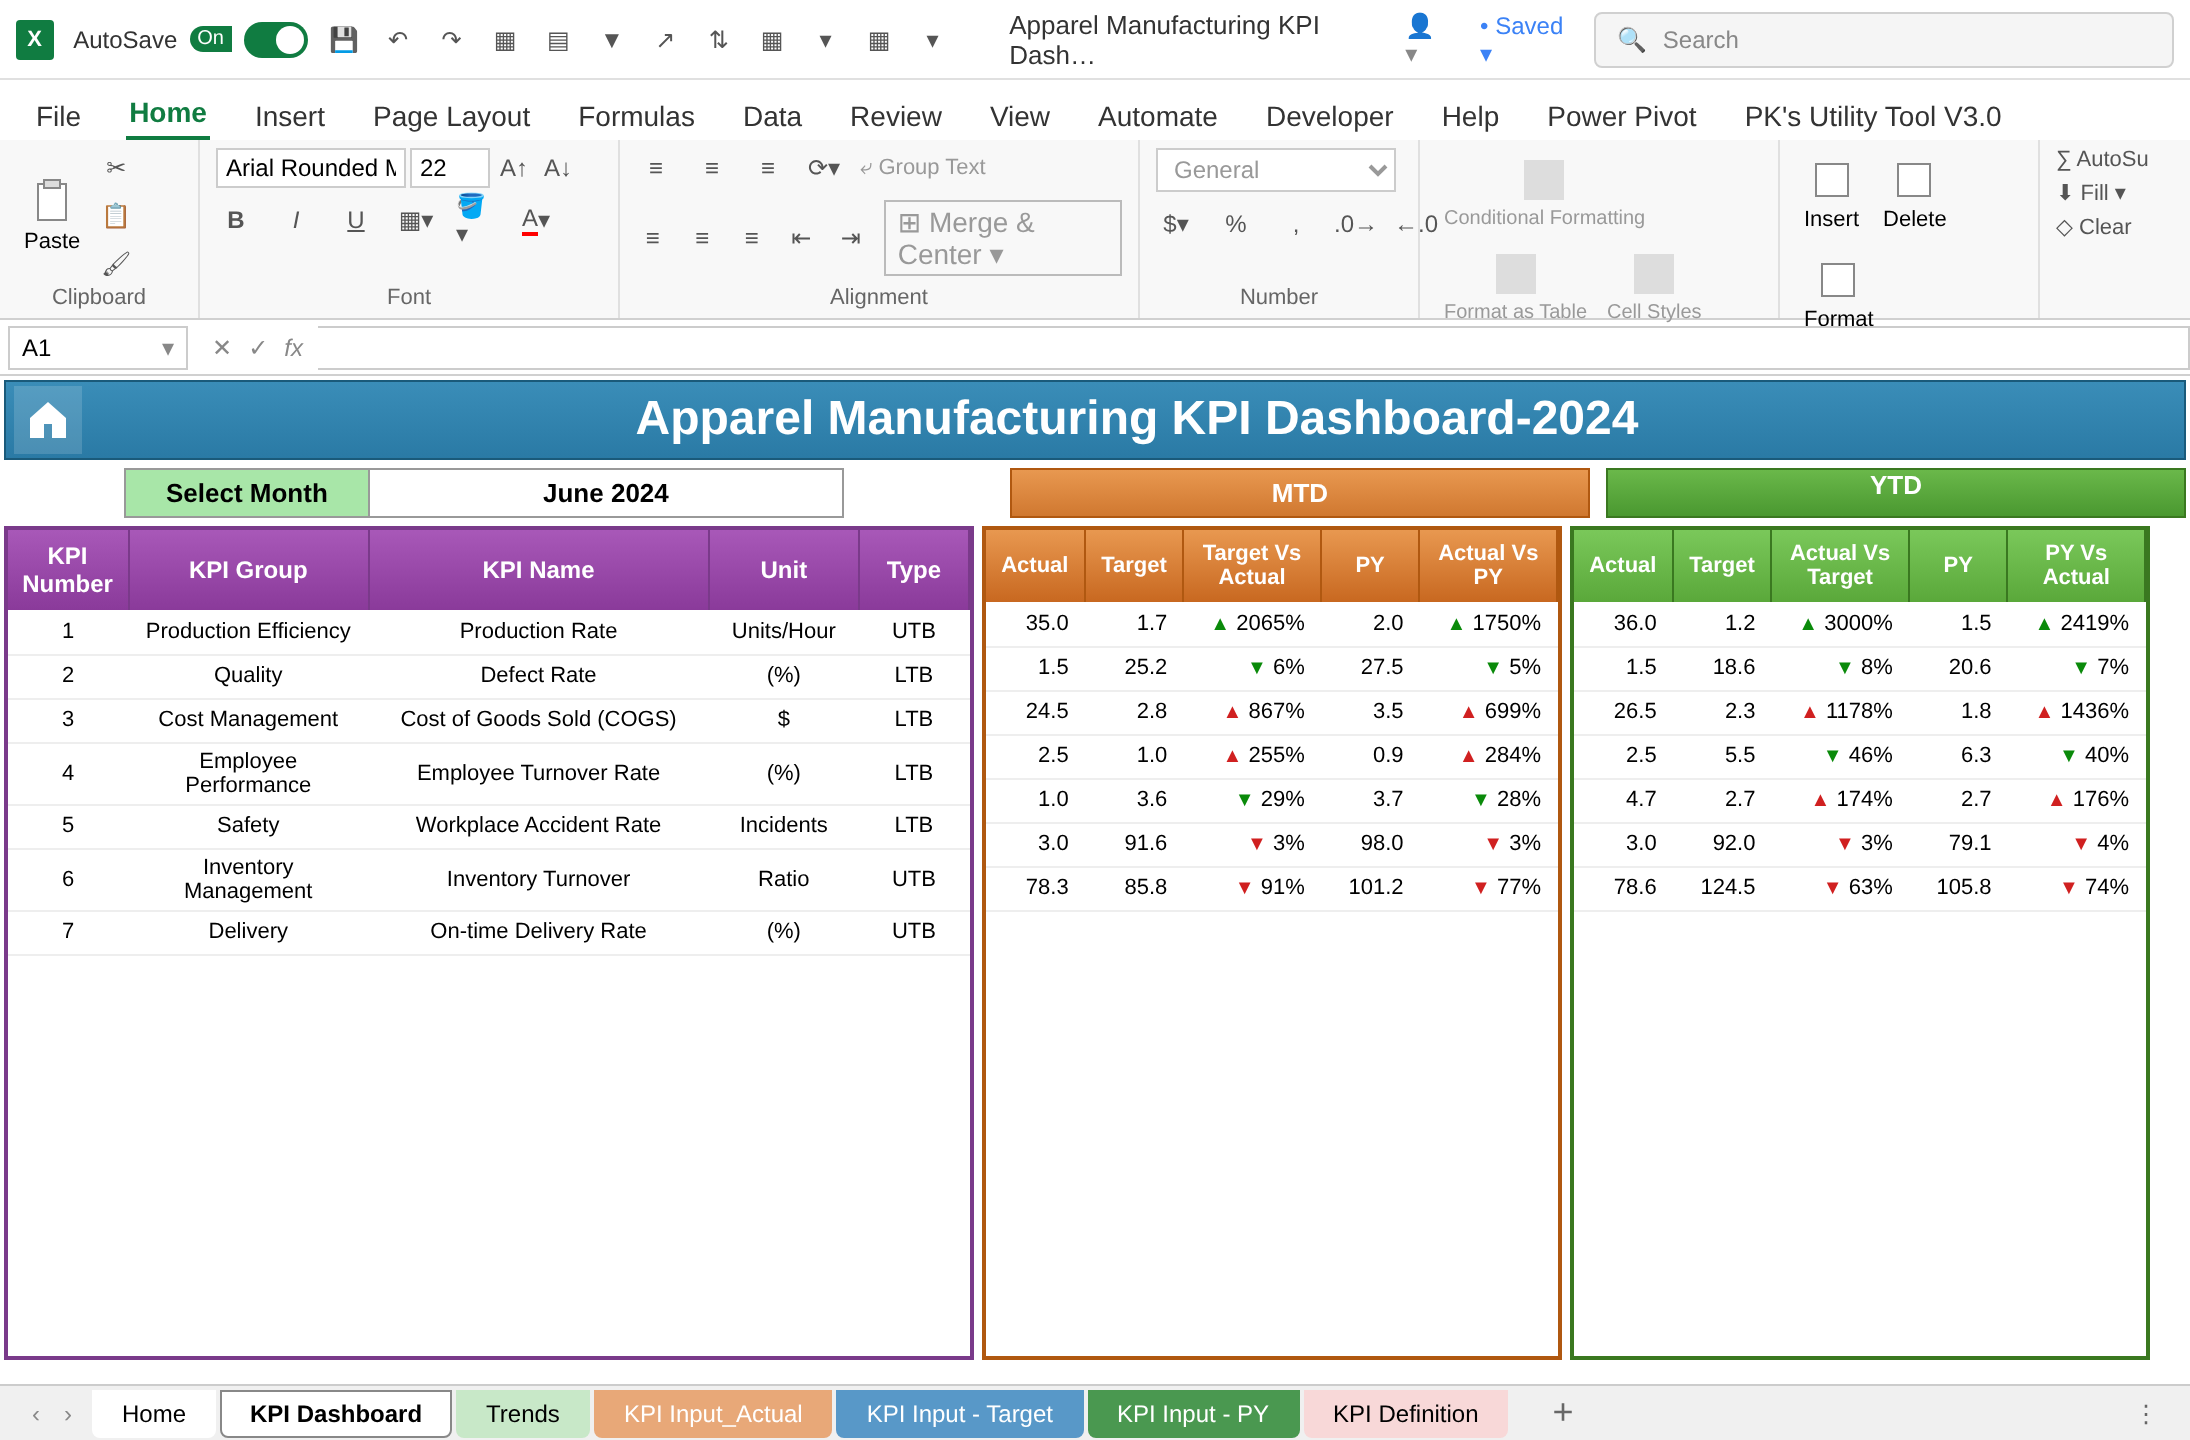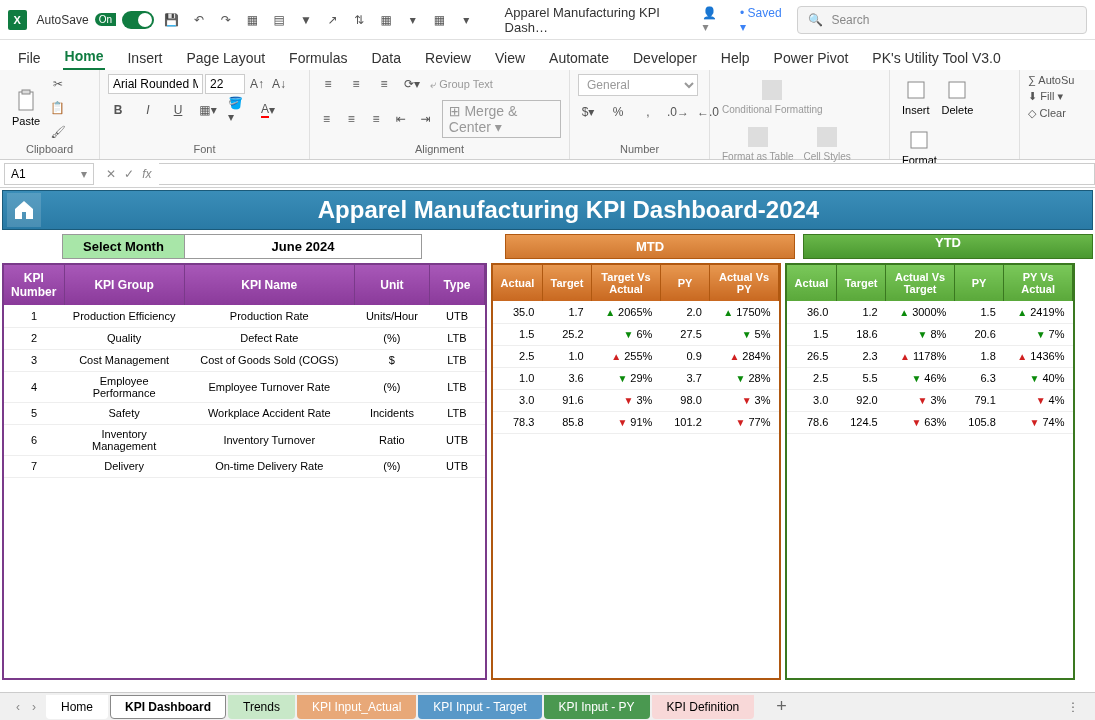--- a/index.html
+++ b/index.html
@@ -379,20 +379,27 @@
               <td class="num-cell"><span class="tri-up">▲</span> 1750%</td>
             </tr>
             <tr>
               <td class="num-cell">1.5</td>
               <td class="num-cell">25.2</td>
               <td class="num-cell"><span class="tri-up">▼</span> 6%</td>
               <td class="num-cell">27.5</td>
               <td class="num-cell"><span class="tri-up">▼</span> 5%</td>
             </tr>
             <tr>
+              <td class="num-cell">24.5</td>
+              <td class="num-cell">2.8</td>
+              <td class="num-cell"><span class="tri-down">▲</span> 867%</td>
+              <td class="num-cell">3.5</td>
+              <td class="num-cell"><span class="tri-down">▲</span> 699%</td>
+            </tr>
+            <tr>
               <td class="num-cell">2.5</td>
               <td class="num-cell">1.0</td>
               <td class="num-cell"><span class="tri-down">▲</span> 255%</td>
               <td class="num-cell">0.9</td>
               <td class="num-cell"><span class="tri-down">▲</span> 284%</td>
             </tr>
             <tr>
               <td class="num-cell">1.0</td>
               <td class="num-cell">3.6</td>
               <td class="num-cell"><span class="tri-up">▼</span> 29%</td>
@@ -451,20 +458,27 @@
               <td class="num-cell"><span class="tri-down">▲</span> 1436%</td>
             </tr>
             <tr>
               <td class="num-cell">2.5</td>
               <td class="num-cell">5.5</td>
               <td class="num-cell"><span class="tri-up">▼</span> 46%</td>
               <td class="num-cell">6.3</td>
               <td class="num-cell"><span class="tri-up">▼</span> 40%</td>
             </tr>
             <tr>
+              <td class="num-cell">4.7</td>
+              <td class="num-cell">2.7</td>
+              <td class="num-cell"><span class="tri-down">▲</span> 174%</td>
+              <td class="num-cell">2.7</td>
+              <td class="num-cell"><span class="tri-down">▲</span> 176%</td>
+            </tr>
+            <tr>
               <td class="num-cell">3.0</td>
               <td class="num-cell">92.0</td>
               <td class="num-cell"><span class="tri-down">▼</span> 3%</td>
               <td class="num-cell">79.1</td>
               <td class="num-cell"><span class="tri-down">▼</span> 4%</td>
             </tr>
             <tr>
               <td class="num-cell">78.6</td>
               <td class="num-cell">124.5</td>
               <td class="num-cell"><span class="tri-down">▼</span> 63%</td>

